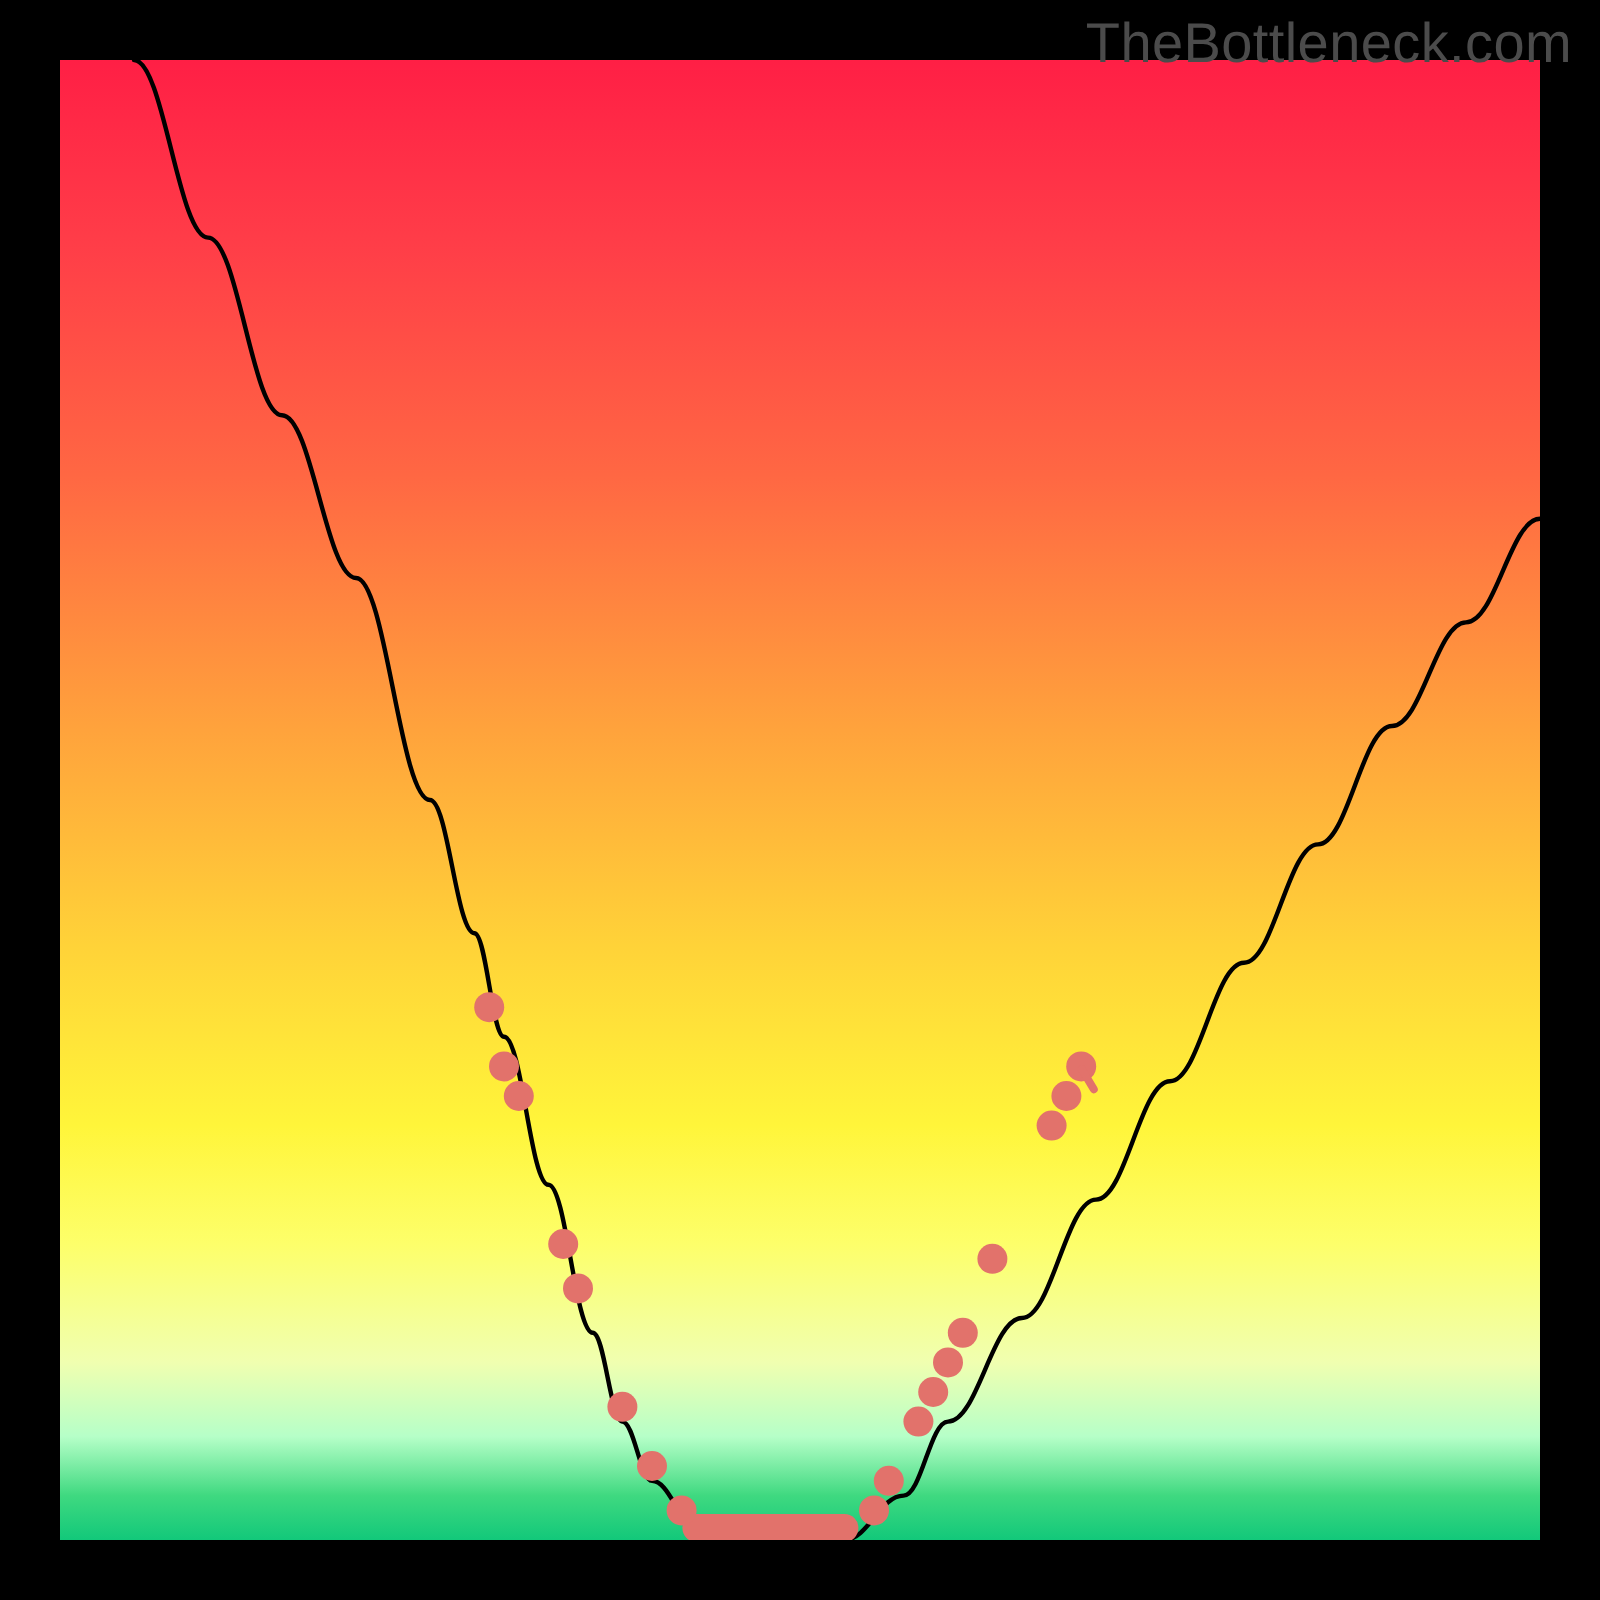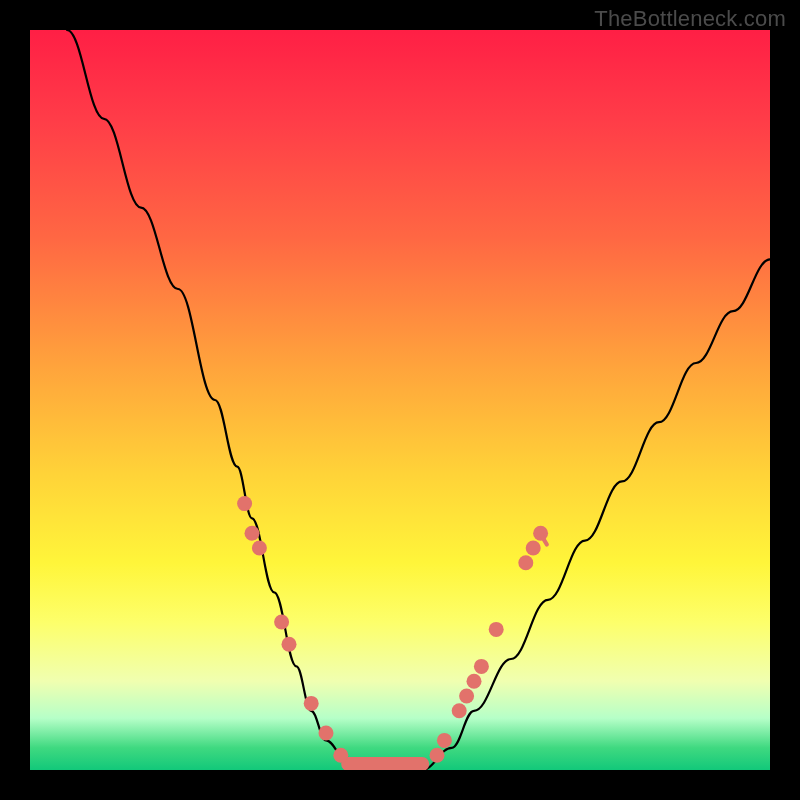--- a/index.html
+++ b/index.html
@@ -38,21 +38,21 @@
       #b6ffc8 93%,
       #3fd980 97%,
       #12c87a 100%
     );
   }
   .watermark {
     position: absolute;
     top: 6px;
     right: 14px;
     color: #4b4b4b;
-    font-size: 22px;
+    font-size: 28px;
     font-weight: 500;
     letter-spacing: 0.2px;
     user-select: none;
   }
   svg.overlay {
     position: absolute;
     left: 0;
     top: 0;
     width: 740px;
     height: 740px;

